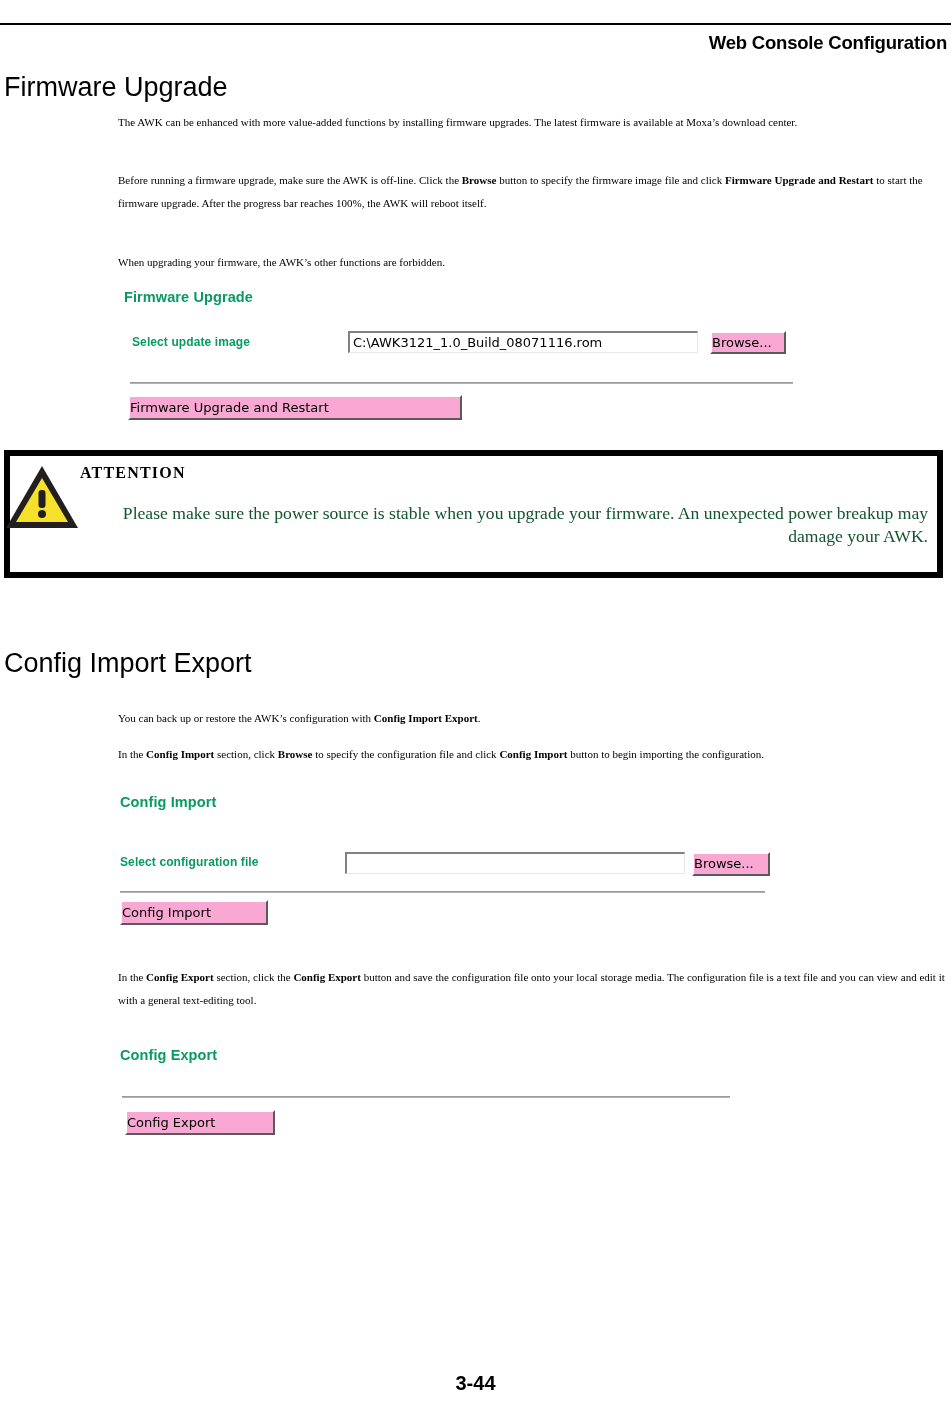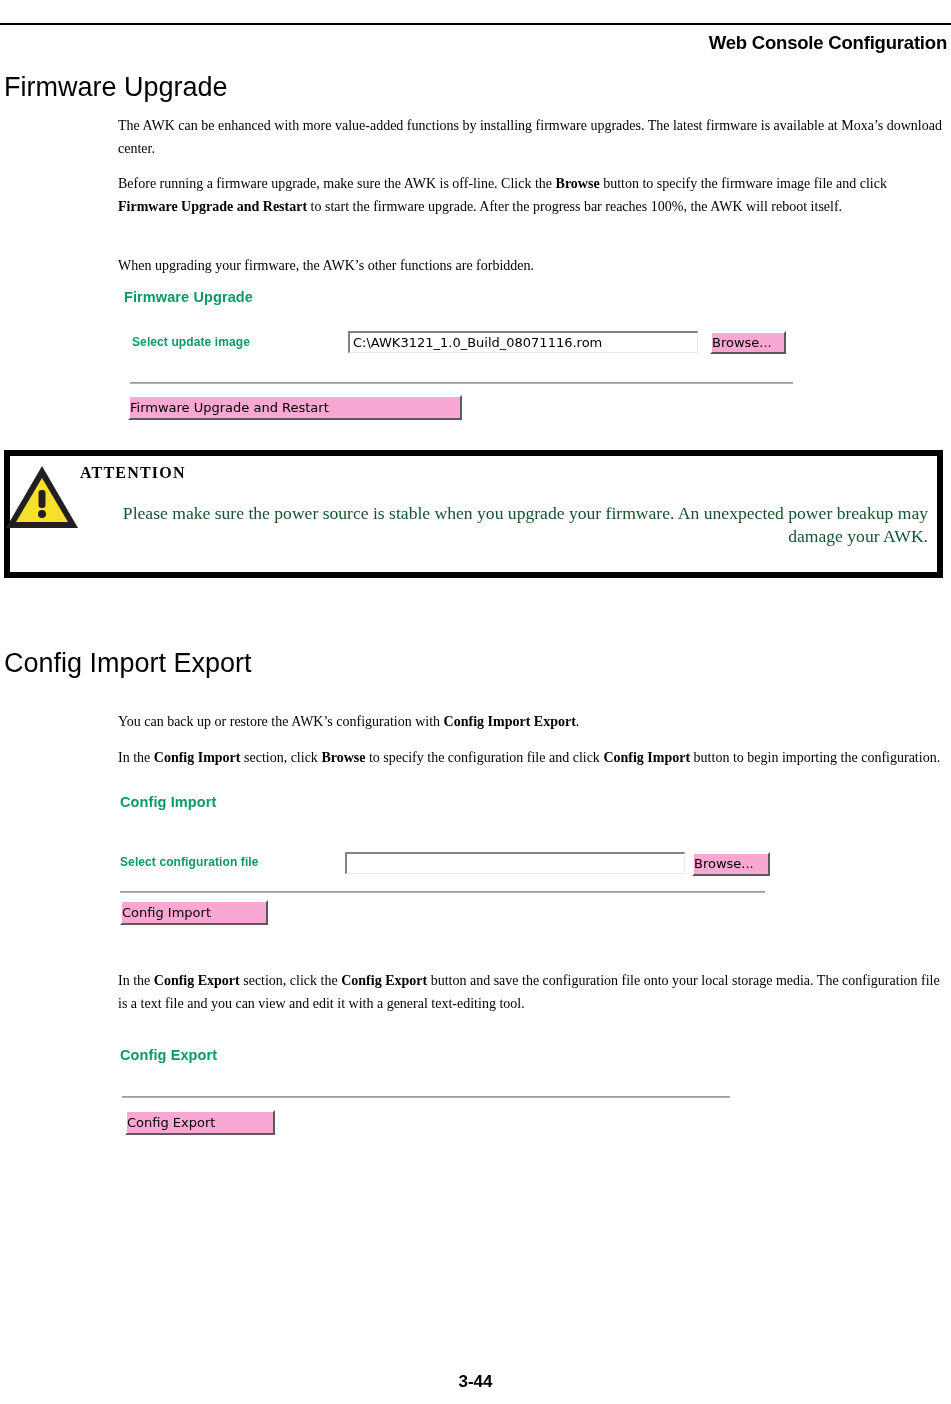--- a/index.html
+++ b/index.html
@@ -65,21 +65,21 @@
     white-space: nowrap;
     line-height: 32px;
   }
 
   
   .para {
     position: absolute;
     left: 118px;
     width: 830px;
     font-family: "Liberation Serif", serif;
-    font-size: 14px;
+    font-size: 11px;
     line-height: 23.4px;
     text-align: left;
     color: #000000;
   }
   .para b { font-weight: bold; }
 
   
   .console-panel {
     position: absolute;
     background: #ffffff;
@@ -186,21 +186,21 @@
 
   
   .page-footer {
     position: absolute;
     left: 0;
     top: 1372px;
     width: 951px;
     text-align: center;
     font-family: "Liberation Sans", sans-serif;
     font-weight: bold;
-    font-size: 17px;
+    font-size: 20px;
     color: #000000;
   }
 </style>
 </head>
 <body>
 
 <div class="page-header">
   <div class="hdr-right">Web Console Configuration</div>
   <div class="hdr-rule"></div>
 </div>

